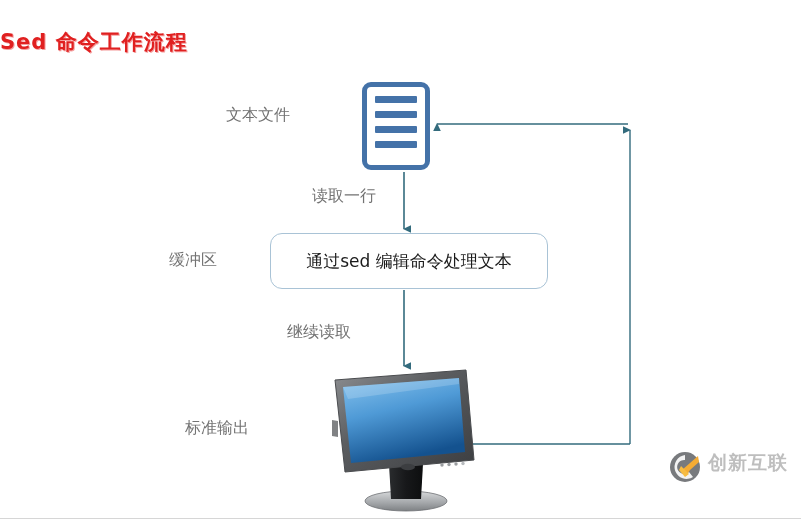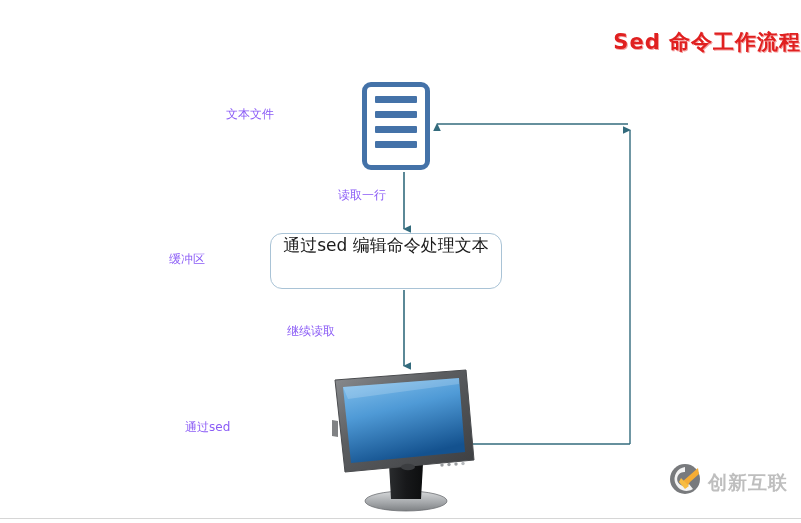--- a/index.html
+++ b/index.html
@@ -25,21 +25,21 @@
     height: 1px;
     background: #d6d6d6;
   }
 
   
   #title {
     position: absolute;
     left: 0;
     top: 28px;
     width: 801px;
-    text-align: right;
+    text-align: left;
     font-size: 21px;
     font-weight: bold;
     color: #e02020;
     letter-spacing: 1px;
     text-shadow: 1px 1px 0 #f4a0a0;
     white-space: nowrap;
   }
 
   
   #wires {
@@ -47,29 +47,29 @@
     left: 0;
     top: 0;
     width: 801px;
     height: 523px;
     pointer-events: none;
   }
 
   
   .label {
     position: absolute;
-    font-size: 12px;
-    color: #8b5cf6;
+    font-size: 16px;
+    color: #737373;
     white-space: nowrap;
     line-height: 19px;
   }
   #label-textfile   { left: 226px; top: 105px; }
   #label-buffer     { left: 169px; top: 250px; font-family: Liberation Serif, serif; }
   #label-stdout     { left: 185px; top: 418px; }
-  #label-readline   { left: 312px; top: 186px; margin-left: 26px; }
+  #label-readline   { left: 312px; top: 186px; }
   #label-printbuf   { left: 287px; top: 322px; }
   #label-continue   { left: 629px; top: 255px; text-align: center; }
   #label-continue .ln { display: block; }
   #label-continue .ln2 { text-align: center; }
 
   
   #doc-icon {
     position: absolute;
     left: 362px;
     top: 82px;
@@ -86,27 +86,28 @@
     background: #4472a8;
     margin-bottom: 8px;
     border-radius: 1px;
   }
 
   
   #buffer-box {
     position: absolute;
     left: 270px;
     top: 233px;
-    width: 232px;
+    width: 278px;
     height: 56px;
     box-sizing: border-box;
     border: 1.5px solid #a9c3d6;
     border-radius: 12px;
     background: #ffffff;
     display: flex;
+    align-items: center;
     justify-content: center;
   }
   #buffer-text {
     font-size: 17px;
     color: #1b1b1b;
     white-space: nowrap;
   }
 
   
   #monitor {
@@ -118,21 +119,21 @@
   }
 
   
   #watermark {
     position: absolute;
     left: 668px;
     top: 450px;
     width: 128px;
     height: 46px;
     display: flex;
-    align-items: flex-end;
+    align-items: flex-start;
     gap: 6px;
     opacity: 0.92;
   }
   #watermark-text {
     font-size: 19px;
     font-weight: bold;
     color: #b9b9b9;
     white-space: nowrap;
     letter-spacing: 1px;
   }
@@ -216,21 +217,21 @@
     <circle cx="120" cy="97" r="1.7" fill="#9a9da0"></circle>
     <circle cx="127" cy="96.5" r="1.7" fill="#9a9da0"></circle>
     <circle cx="134" cy="96" r="1.7" fill="#9a9da0"></circle>
     <circle cx="141" cy="95.5" r="1.7" fill="#b7babd"></circle>
 
     <path d="M 10,52 L 16,53 L 16,69 L 10,68 Z" fill="#6a6c6f" opacity="0.85"></path>
   </svg>
 
   <div class="label" id="label-textfile">文本文件</div>
   <div class="label" id="label-buffer">缓冲区</div>
-  <div class="label" id="label-stdout">通过sed</div>
+  <div class="label" id="label-stdout">标准输出</div>
   <div class="label" id="label-readline">读取一行</div>
   <div class="label" id="label-printbuf">继续读取</div>
 
   <div id="watermark">
     <svg width="34" height="34" viewBox="0 0 34 34" xmlns="http://www.w3.org/2000/svg">
       <circle cx="17" cy="17" r="15" fill="#6d6f72"></circle>
       <path d="M17 5 A12 12 0 1 0 25 27 L21 22 A7 7 0 1 1 17 10 Z" fill="#f2f2f2"></path>
       <path d="M30 6 L14 20 L18 26 L22 20 L31 12 Z" fill="#f5a623"></path>
       <path d="M13 16 L21 24 L17 27 L11 20 Z" fill="#f7b733"></path>
     </svg>

